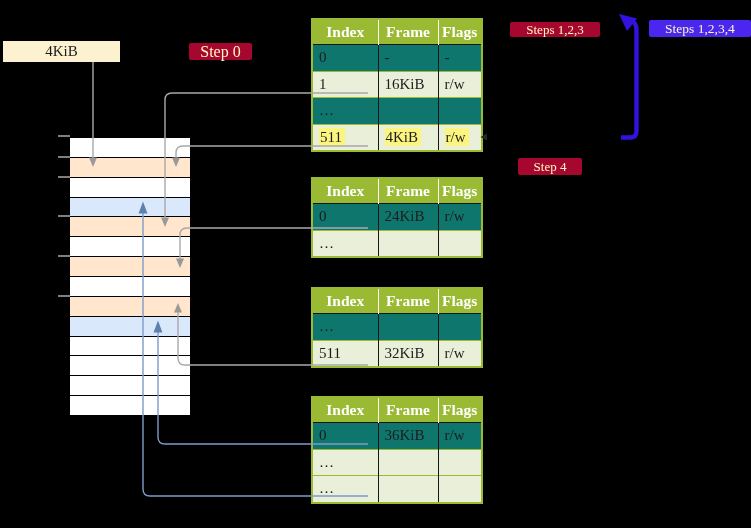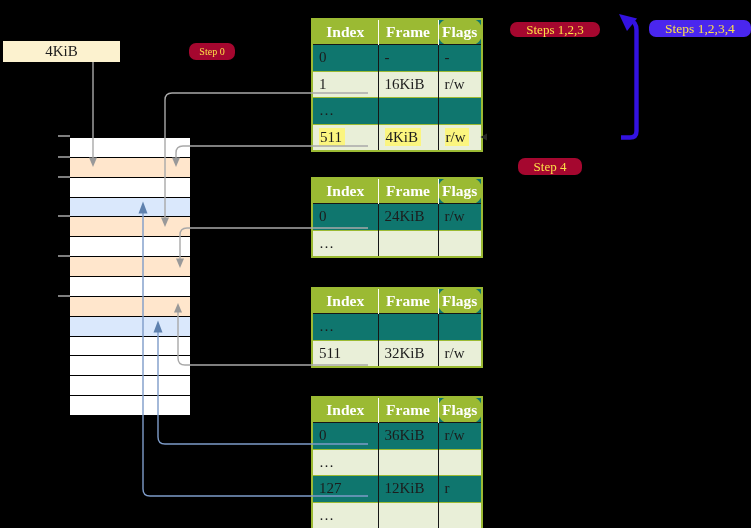--- a/index.html
+++ b/index.html
@@ -29,27 +29,27 @@
   }
   
   .frame-label{
     position:absolute;left:3px;top:41px;width:117px;height:21px;
     background:var(--label-cream);color:var(--text-dark);
     display:flex;align-items:center;justify-content:center;
     font-size:15px;
   }
   
   .badge{
-    position:absolute;color:#fde047;border-radius:7px;
+    position:absolute;color:#fef9c3;border-radius:2px;
     display:flex;align-items:center;justify-content:center;
     white-space:nowrap;
   }
   .badge.red{background:var(--badge-red);}
   .badge.blue{background:var(--badge-blue);}
-  #badge-step0{left:189px;top:43px;width:46px;height:17px;font-size:10px;}
+  #badge-step0{left:189px;top:43px;width:63px;height:17px;font-size:16px;}
   #badge-steps123{left:510px;top:22px;width:90px;height:15px;font-size:13px;}
   #badge-steps1234{left:649px;top:20px;width:102px;height:17px;font-size:13.5px;}
   #badge-step4{left:518px;top:158px;width:64px;height:17px;font-size:13px;}
   
   .strip{
     position:absolute;left:70px;top:137px;width:120px;height:278px;
     display:flex;flex-direction:column;border-top:1px solid #000;
   }
   .strip>div{flex:1;border-bottom:1px solid #000;}
   .row-white{background:var(--strip-white);}
@@ -61,21 +61,21 @@
     position:absolute;left:311px;width:170px;
     border-collapse:collapse;table-layout:fixed;
     background:#0f766e;border:2px solid var(--table-green);
     font-size:15px;color:var(--text-dark);
   }
   .ptable th{
     background:var(--table-green);color:#ffffff;font-weight:bold;
     font-size:15.5px;height:24px;text-align:center;padding:0;
     border-right:1px solid #fbfbf2;
   }
-  .ptable th:last-child{border-right:none;border-radius:11px;}
+  .ptable th:last-child{border-right:none;}
   .ptable td{
     height:25.5px;padding:0 0 0 6px;text-align:left;vertical-align:middle;
     border-left:1px solid #161616;
   }
   .ptable td:first-child{border-left:none;}
   .ptable tbody tr:first-child td{border-top:1px solid #161616;}
   .ptable tbody tr+tr td{border-top:1px solid var(--table-green);}
   .ptable tr.alt{background:var(--table-row-green);}
   .hl{background:var(--highlight-yellow);padding:1px 3px 1px 1px;}
   #table-l4{top:18px;}
@@ -235,25 +235,20 @@
       <tr>
         <td>0</td>
         <td>36KiB</td>
         <td>r/w</td>
       </tr>
       <tr class="alt">
         <td>…</td>
         <td></td>
         <td></td>
       </tr>
-      <tr>
-        <td>127</td>
-        <td>12KiB</td>
-        <td>r</td>
-      </tr>
       <tr class="alt">
         <td>…</td>
         <td></td>
         <td></td>
       </tr>
     </tbody>
   </table>
 
   <svg class="overlay" width="751" height="528" viewBox="0 0 751 528">
 

